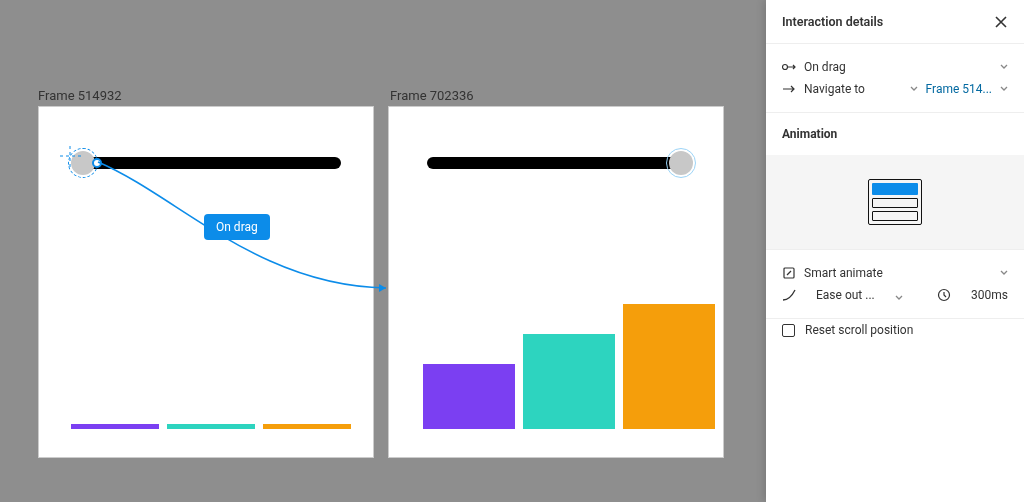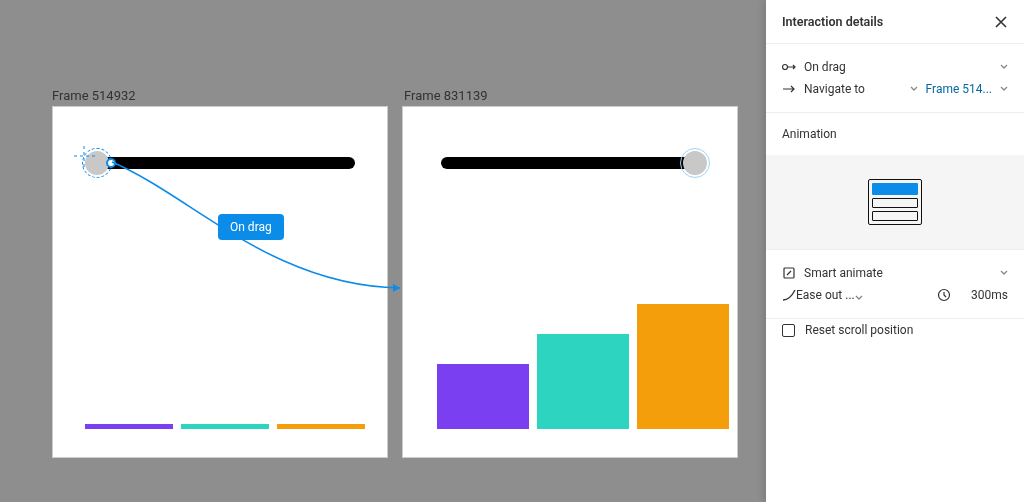--- a/index.html
+++ b/index.html
@@ -1,17 +1,17 @@
 <!DOCTYPE html>
 <html><head>
 <meta charset="utf-8">
 <style>
 *{box-sizing:border-box;margin:0;padding:0;font-family:-apple-system,BlinkMacSystemFont,"Segoe UI",Roboto,sans-serif}
 body{width:1024px;height:502px;background:#8e8e8e;overflow:hidden;position:relative}
-.canvas{position:absolute;left:16px;top:0;width:764px;height:490px}
+.canvas{position:absolute;left:2px;top:0;width:764px;height:490px}
 .frame-label{position:absolute;font-size:13px;color:#333}
 .frame{position:absolute;background:#fff;border:1px solid #ccc}
 .flow-badge{position:absolute;background:#a8dfff;padding:4px 8px;font-size:12px;color:#1a4a6e;display:flex;align-items:center;gap:6px;border-radius:2px}
 .flow-badge svg{width:10px;height:10px}
 .slider-track{position:absolute;height:12px;background:#000;border-radius:6px}
 .slider-knob{position:absolute;width:24px;height:24px;background:#c8c8c8;border-radius:50%}
 .knob-selected{outline:1.5px dashed #0c8ce9;outline-offset:2px}
 .knob-ring{position:absolute;width:10px;height:10px;border:2px solid #0c8ce9;border-radius:50%;background:#fff}
 .bar{position:absolute;bottom:28px}
 .b1{background:#7b3ff2}
@@ -22,37 +22,37 @@
 .panel{position:absolute;right:0;top:0;width:258px;height:502px;background:#fff;box-shadow:-2px 0 8px rgba(0,0,0,.15);display:flex;flex-direction:column;font-size:12px;color:#333}
 .panel-header{display:flex;justify-content:space-between;align-items:center;padding:14px 16px;border-bottom:1px solid #eee}
 .panel-header h1{font-size:12.5px;font-weight:600}
 .close-x{width:14px;height:14px;cursor:pointer}
 .panel-section{padding:12px 16px;border-bottom:1px solid #eee}
 .row{display:flex;align-items:center;gap:8px;padding:4px 0}
 .row .icon{width:14px;height:14px;color:#333;flex-shrink:0;display:flex;align-items:center;justify-content:center}
 .row .label{flex:1}
 .chev{width:8px;height:8px;color:#888}
 .dest{margin-left:auto;color:#0369a1;max-width:80px;white-space:nowrap;overflow:hidden;text-overflow:ellipsis}
-.section-title{font-weight:400;font-size:12px;padding:14px 16px}
+.section-title{font-weight:700;font-size:12px;padding:14px 16px}
 .anim-preview{background:#f5f5f5;padding:24px 0;display:flex;justify-content:center;border-bottom:1px solid #eee}
 .anim-box{width:54px;border:1.5px solid #111;border-radius:2px;padding:3px;display:flex;flex-direction:column;gap:3px}
 .anim-box .hl{height:12px;background:#0c8ce9;border-radius:1px}
 .anim-box .ln{height:10px;border:1px solid #111;border-radius:1px}
 .checkbox-row{display:flex;align-items:flex-end;gap:10px;padding:4px 0}
 .checkbox{width:13px;height:13px;border:1.5px solid #333;border-radius:2px}
 .ease-row{display:flex;align-items:center;gap:8px}
-.ease-left{display:flex;align-items:flex-end;gap:0;flex:1}
+.ease-left{display:flex;align-items:flex-end;gap:20px;flex:1}
 .dur{display:flex;align-items:center;gap:20px}
 </style>
 </head>
 <body>
 
 <div class="canvas">
   <div class="frame-label" style="left:36px;top:88px">Frame 514932</div>
-  <div class="frame-label" style="left:388px;top:88px">Frame 831139</div>
+  <div class="frame-label" style="left:388px;top:88px">Frame 702336</div>
 
   <div class="flow-badge" style="left:303px;top:106px">
     <span>Flow 3</span>
     <svg viewBox="0 0 10 10">
         <path d="M1 0 L9 5 L1 10 Z" fill="none" stroke="#1a4a6e" stroke-width="1.3"></path>
       </svg>
   </div>
 
   <div class="frame" style="left:36px;top:106px;width:336px;height:352px">
     <div class="slider-track" style="left:38px;top:50px;width:264px"></div>

